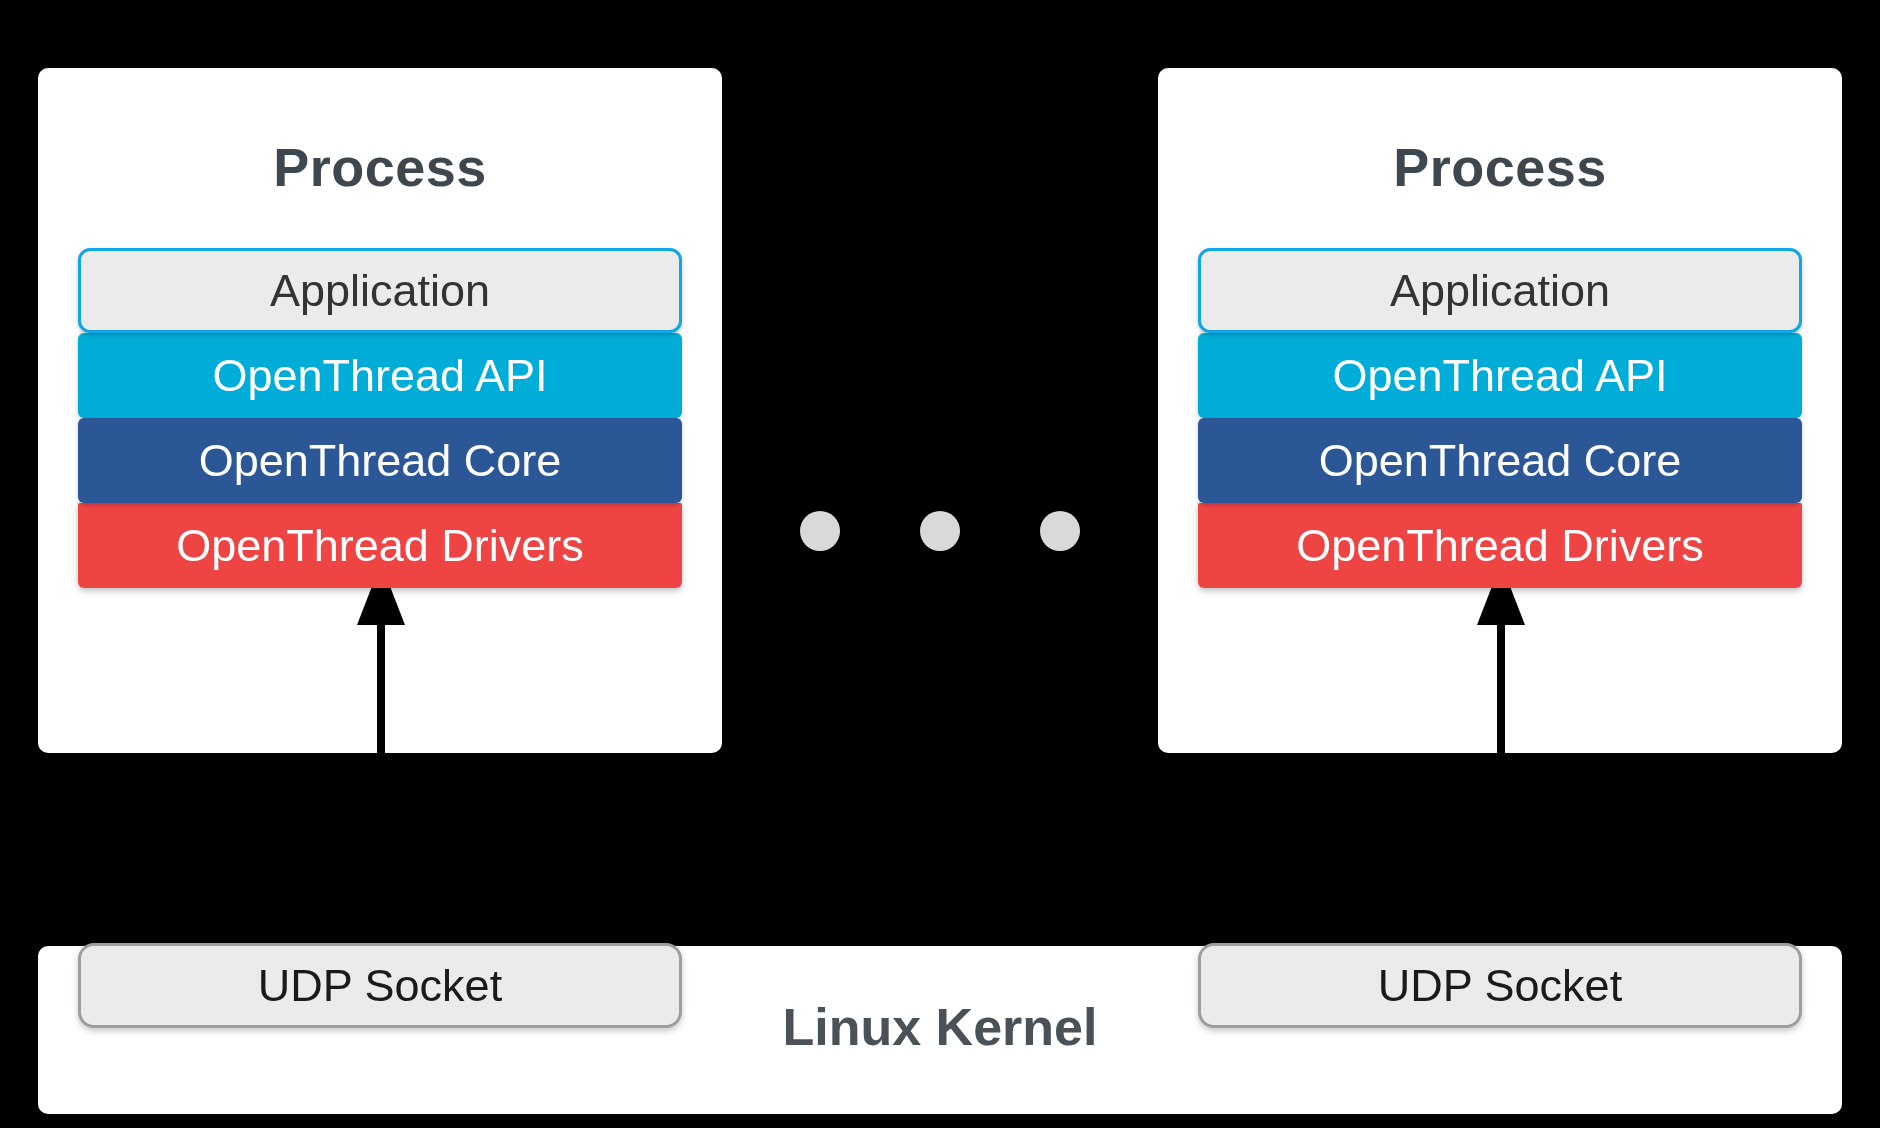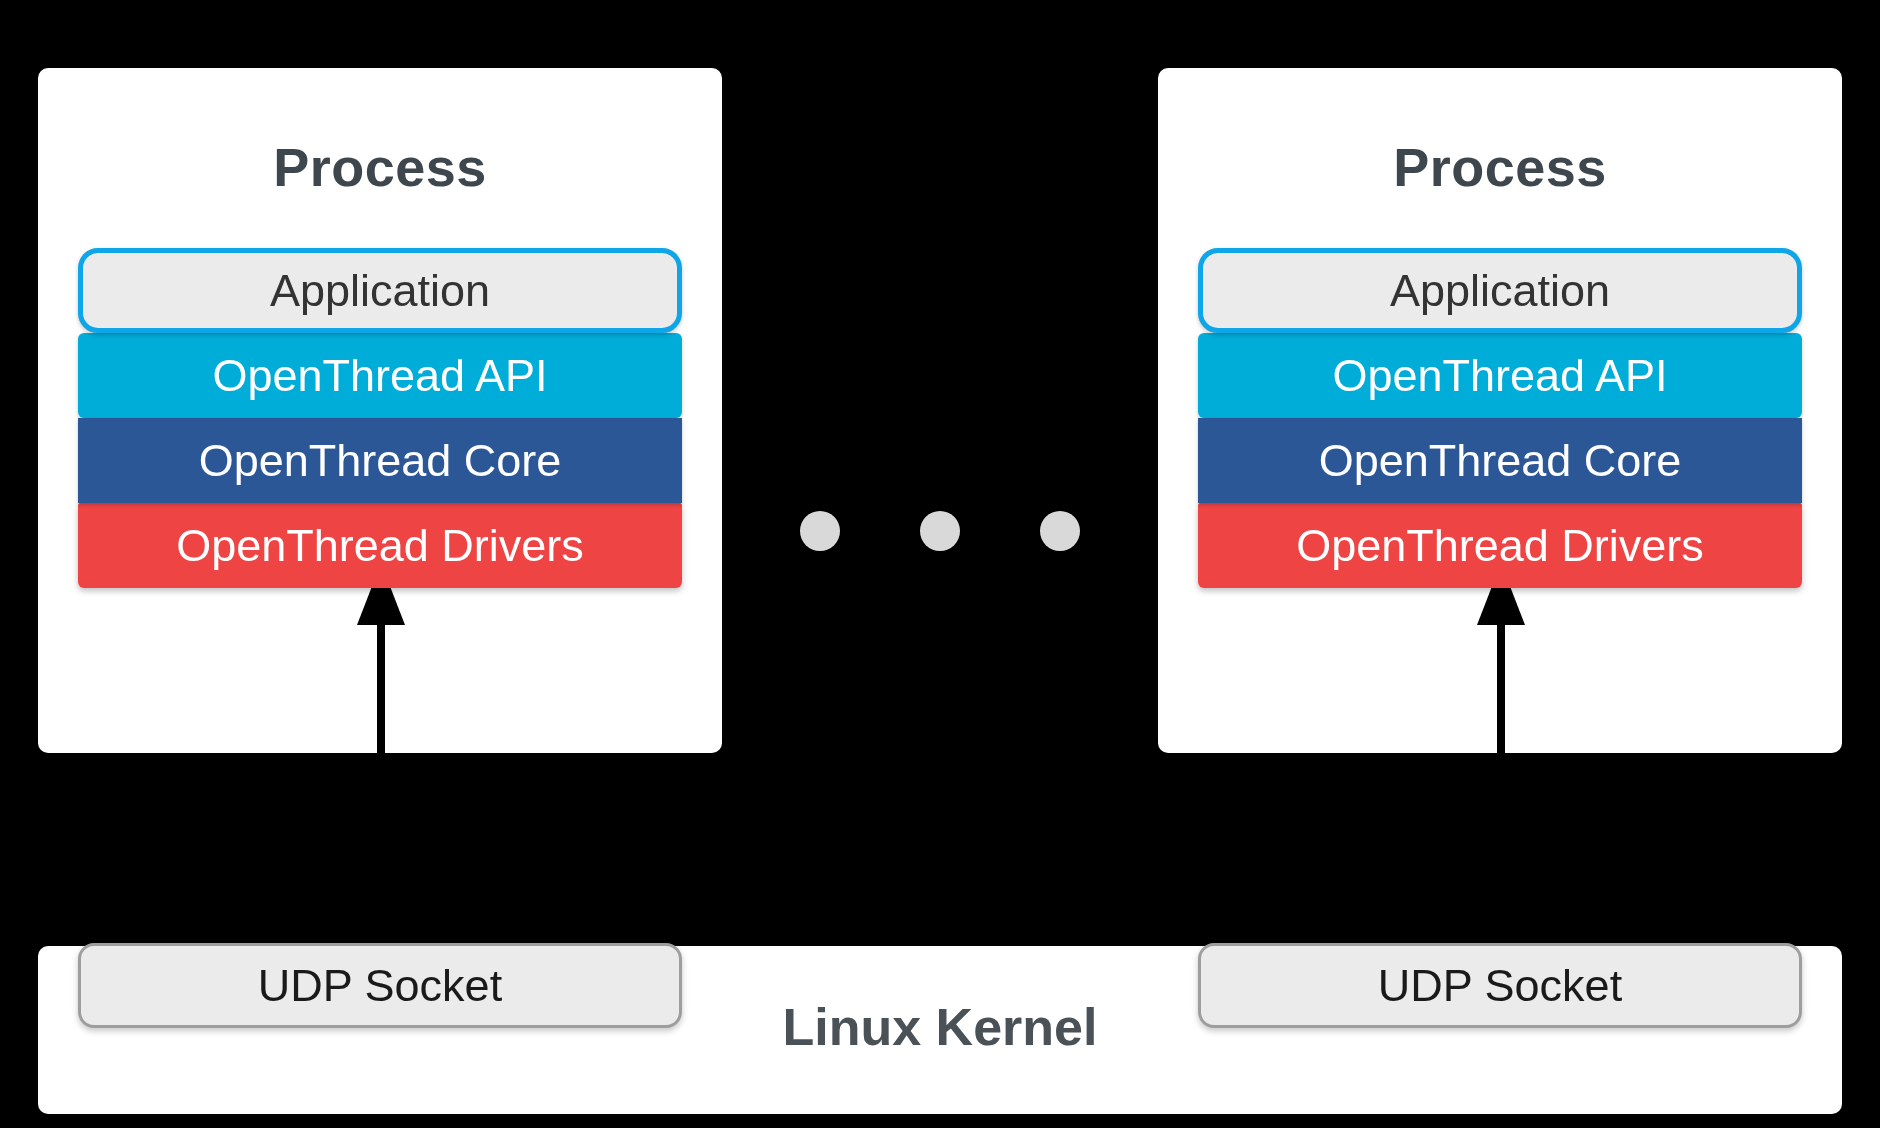--- a/index.html
+++ b/index.html
@@ -56,37 +56,37 @@
     height: 85px;
     display: flex;
     align-items: center;
     justify-content: center;
     font-size: 45px;
     line-height: 1;
   }
 
   .layer-app {
     background: #ebebeb;
-    border: 5px solid #0ea5e9;
-    border-radius: 20px;
+    border: 3px solid #0ea5e9;
+    border-radius: 12px;
     color: #333333;
     box-shadow: 0 2px 4px rgba(0,0,0,0.22);
     z-index: 3;
   }
   .layer-api {
     background: #00add8;
     color: #ffffff;
     border-radius: 6px;
     box-shadow: 0 2px 4px rgba(0,0,0,0.20);
     z-index: 2;
   }
   .layer-core {
     background: #2b5797;
     color: #ffffff;
-    border-radius: 0;
+    border-radius: 6px;
     box-shadow: 0 2px 4px rgba(0,0,0,0.20);
     z-index: 2;
   }
   .layer-drivers {
     background: #ef4444;
     color: #ffffff;
     border-radius: 2px 2px 6px 6px;
     box-shadow: 0 3px 6px rgba(0,0,0,0.25);
     z-index: 1;
   }

